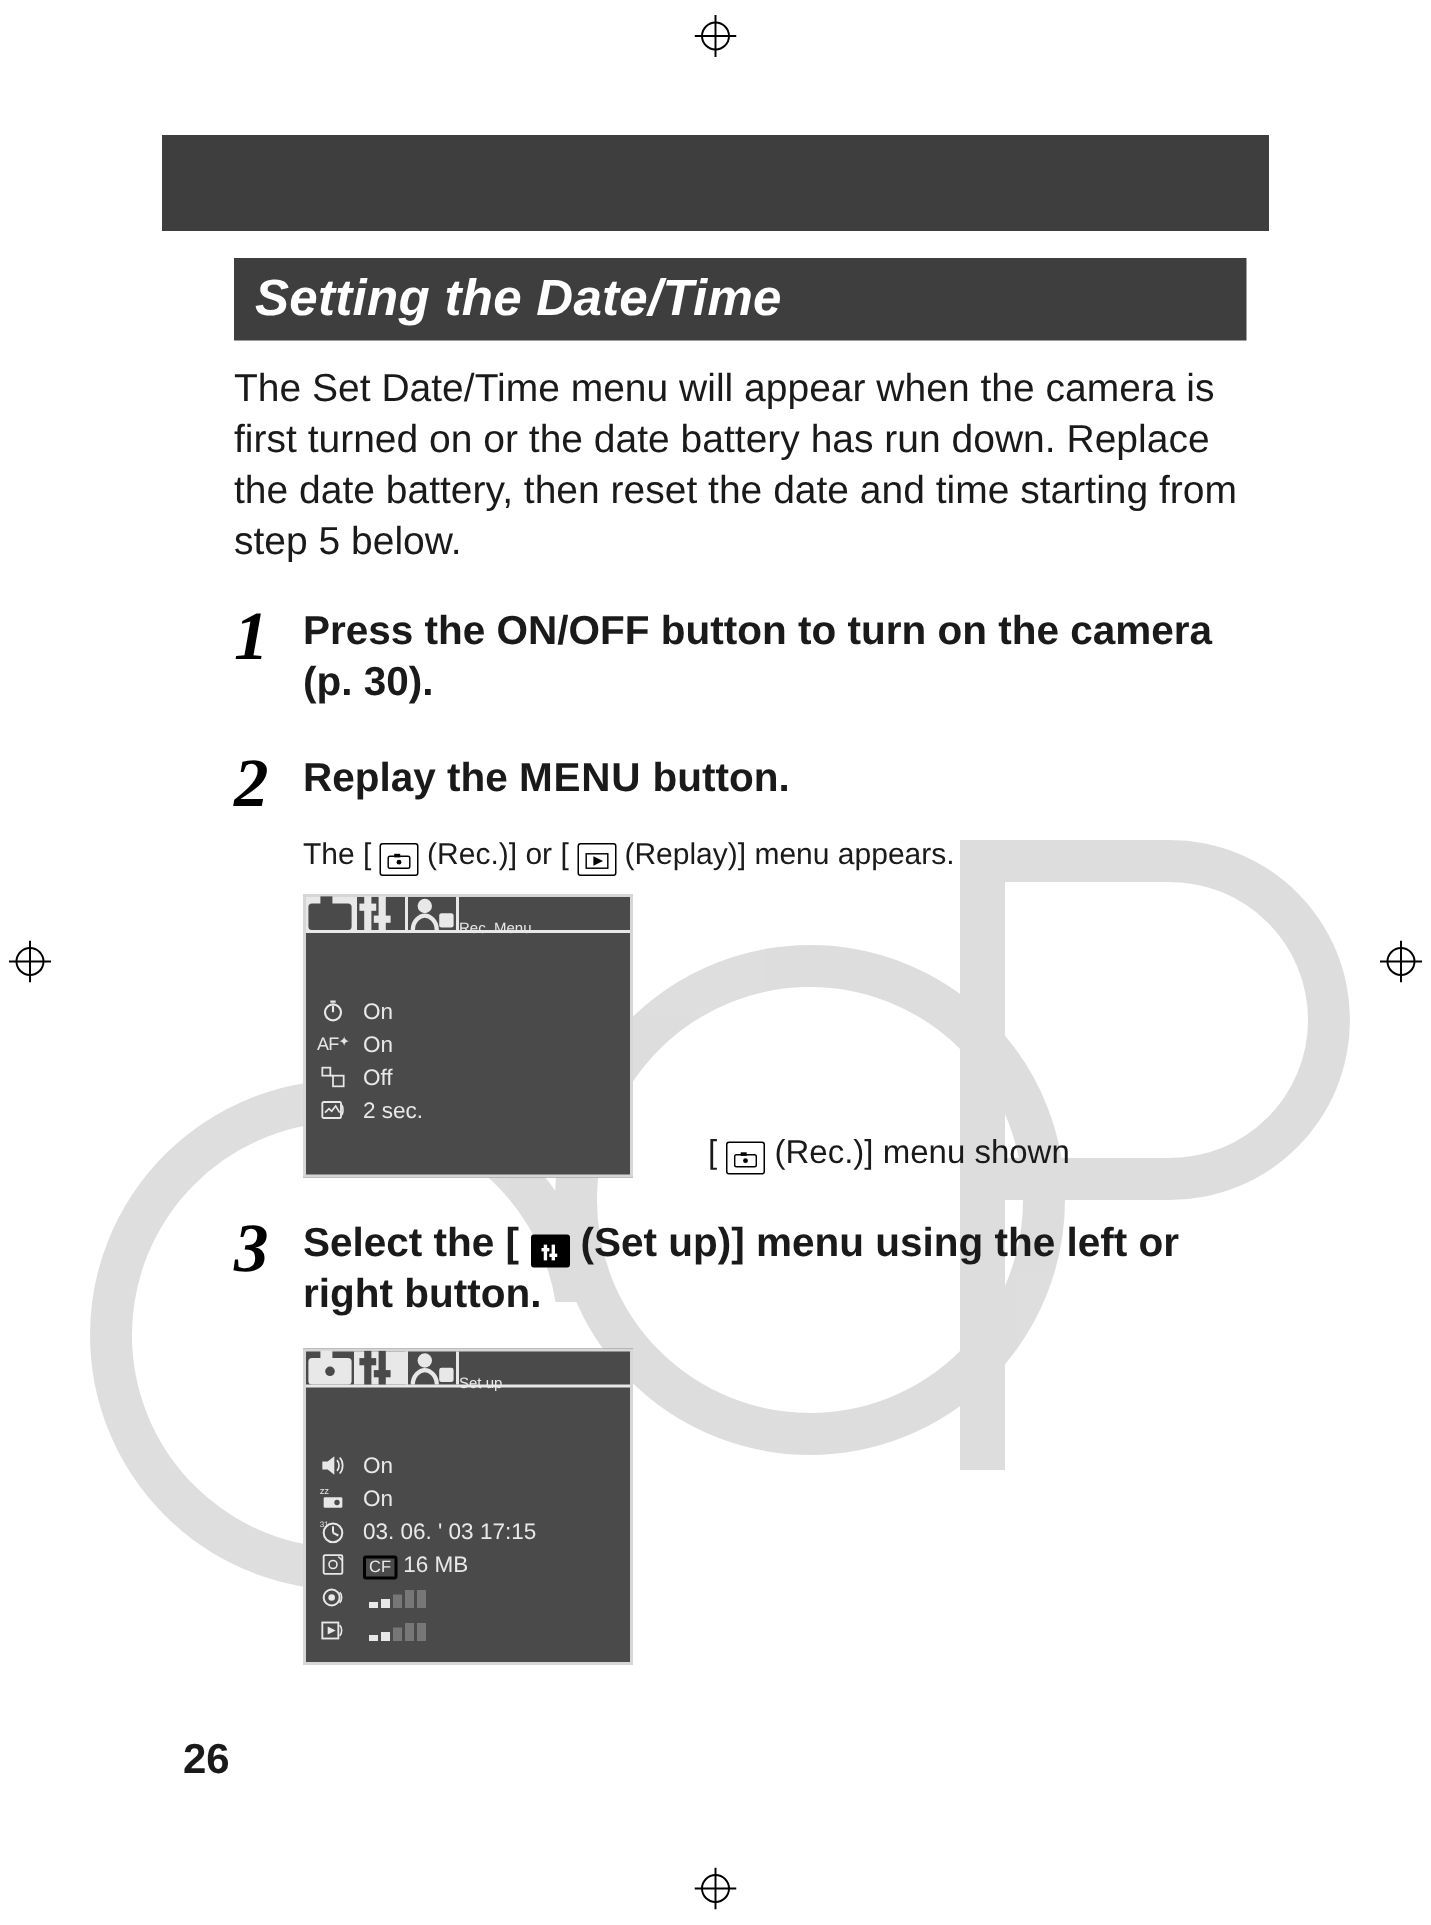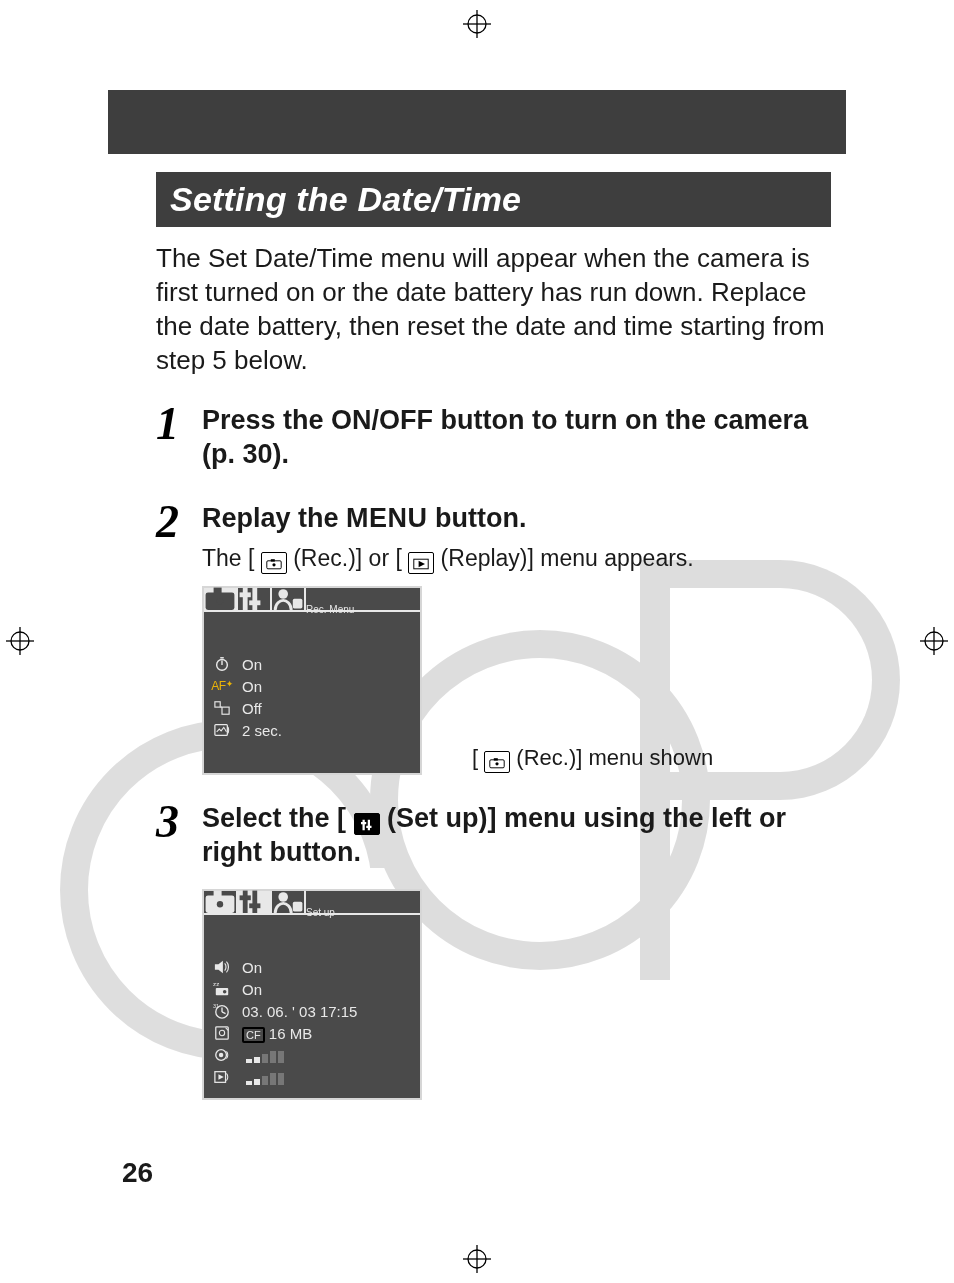--- a/index.html
+++ b/index.html
@@ -28,21 +28,21 @@
   .content { position: absolute; left: 156px; top: 172px; width: 675px; }
 
   .section-title { background: #3e3e3e; color: #fff; font-weight: bold; font-size: 34px; padding: 8px 14px; font-style: italic; font-family: Helvetica, Arial, sans-serif; letter-spacing: .2px; }
 
   .intro { font-size: 26px; line-height: 34px; margin-top: 14px; }
 
   .step { display: flex; margin-top: 26px; }
   .stepnum { font-family: "Times New Roman", Times, serif; font-style: italic; font-weight: bold; font-size: 46px; width: 46px; flex-shrink: 0; line-height: 0.9; color: #000; }
   .stepbody { flex: 1; }
   .stephead { font-size: 27px; font-weight: bold; line-height: 34px; }
-  .stepsub { font-size: 23px; margin-top: 10px; }
+  .stepsub { font-size: 20px; margin-top: 24px; }
 
   .menu-word { font-family: "Arial Black", Arial, sans-serif; font-weight: 900; letter-spacing: 0.5px; }
 
   .iconbox { display:inline-block; border:1px solid #000; border-radius:2px; padding:1px 4px; font-size:18px; line-height:1; vertical-align: -3px; background:#fff; }
   .iconbox svg { width:16px; height:12px; display:inline-block; vertical-align:middle; }
 
   
   .lcd { width: 220px; background: #4a4a4a; color: #e8e8e8; font-family: Arial, sans-serif; font-size: 16px; margin-top: 12px; border: 2px solid #d6d6d6; }
   .lcd .tabs { display:flex; height:24px; border-bottom: 2px solid #e8e8e8; }
   .lcd .tab { width: 34px; display:flex; align-items:center; justify-content:center; border-right: 2px solid #e8e8e8; }
@@ -169,21 +169,21 @@
                 <div class="ic">
                   <svg viewBox="0 0 20 18">
                     <circle cx="10" cy="10" r="6" fill="none" stroke="#e8e8e8" stroke-width="1.6"></circle>
                     <line x1="10" y1="10" x2="10" y2="5" stroke="#e8e8e8" stroke-width="1.6"></line>
                     <line x1="8" y1="2" x2="12" y2="2" stroke="#e8e8e8" stroke-width="1.6"></line>
                   </svg>
                 </div>
                 <div class="val">On</div>
               </div>
             <div class="row">
-                <div class="ic" style="font-size:12px; color:#eab308; letter-spacing:-.5px;">AF<span style="font-size:9px;">✦</span></div>
+                <div class="ic" style="font-size:12px; color:#e5e5e5; letter-spacing:-.5px;">AF<span style="font-size:9px;">✦</span></div>
                 <div class="val">On</div>
               </div>
             <div class="row">
                 <div class="ic">
                   <svg viewBox="0 0 20 18">
                     <rect x="2" y="2" width="6" height="6" fill="none" stroke="#e8e8e8" stroke-width="1.3"></rect>
                     <rect x="10" y="8" width="8" height="8" fill="none" stroke="#e8e8e8" stroke-width="1.3"></rect>
                     <line x1="8" y1="8" x2="10" y2="8" stroke="#e8e8e8" stroke-width="1.3"></line>
                   </svg>
                 </div>

